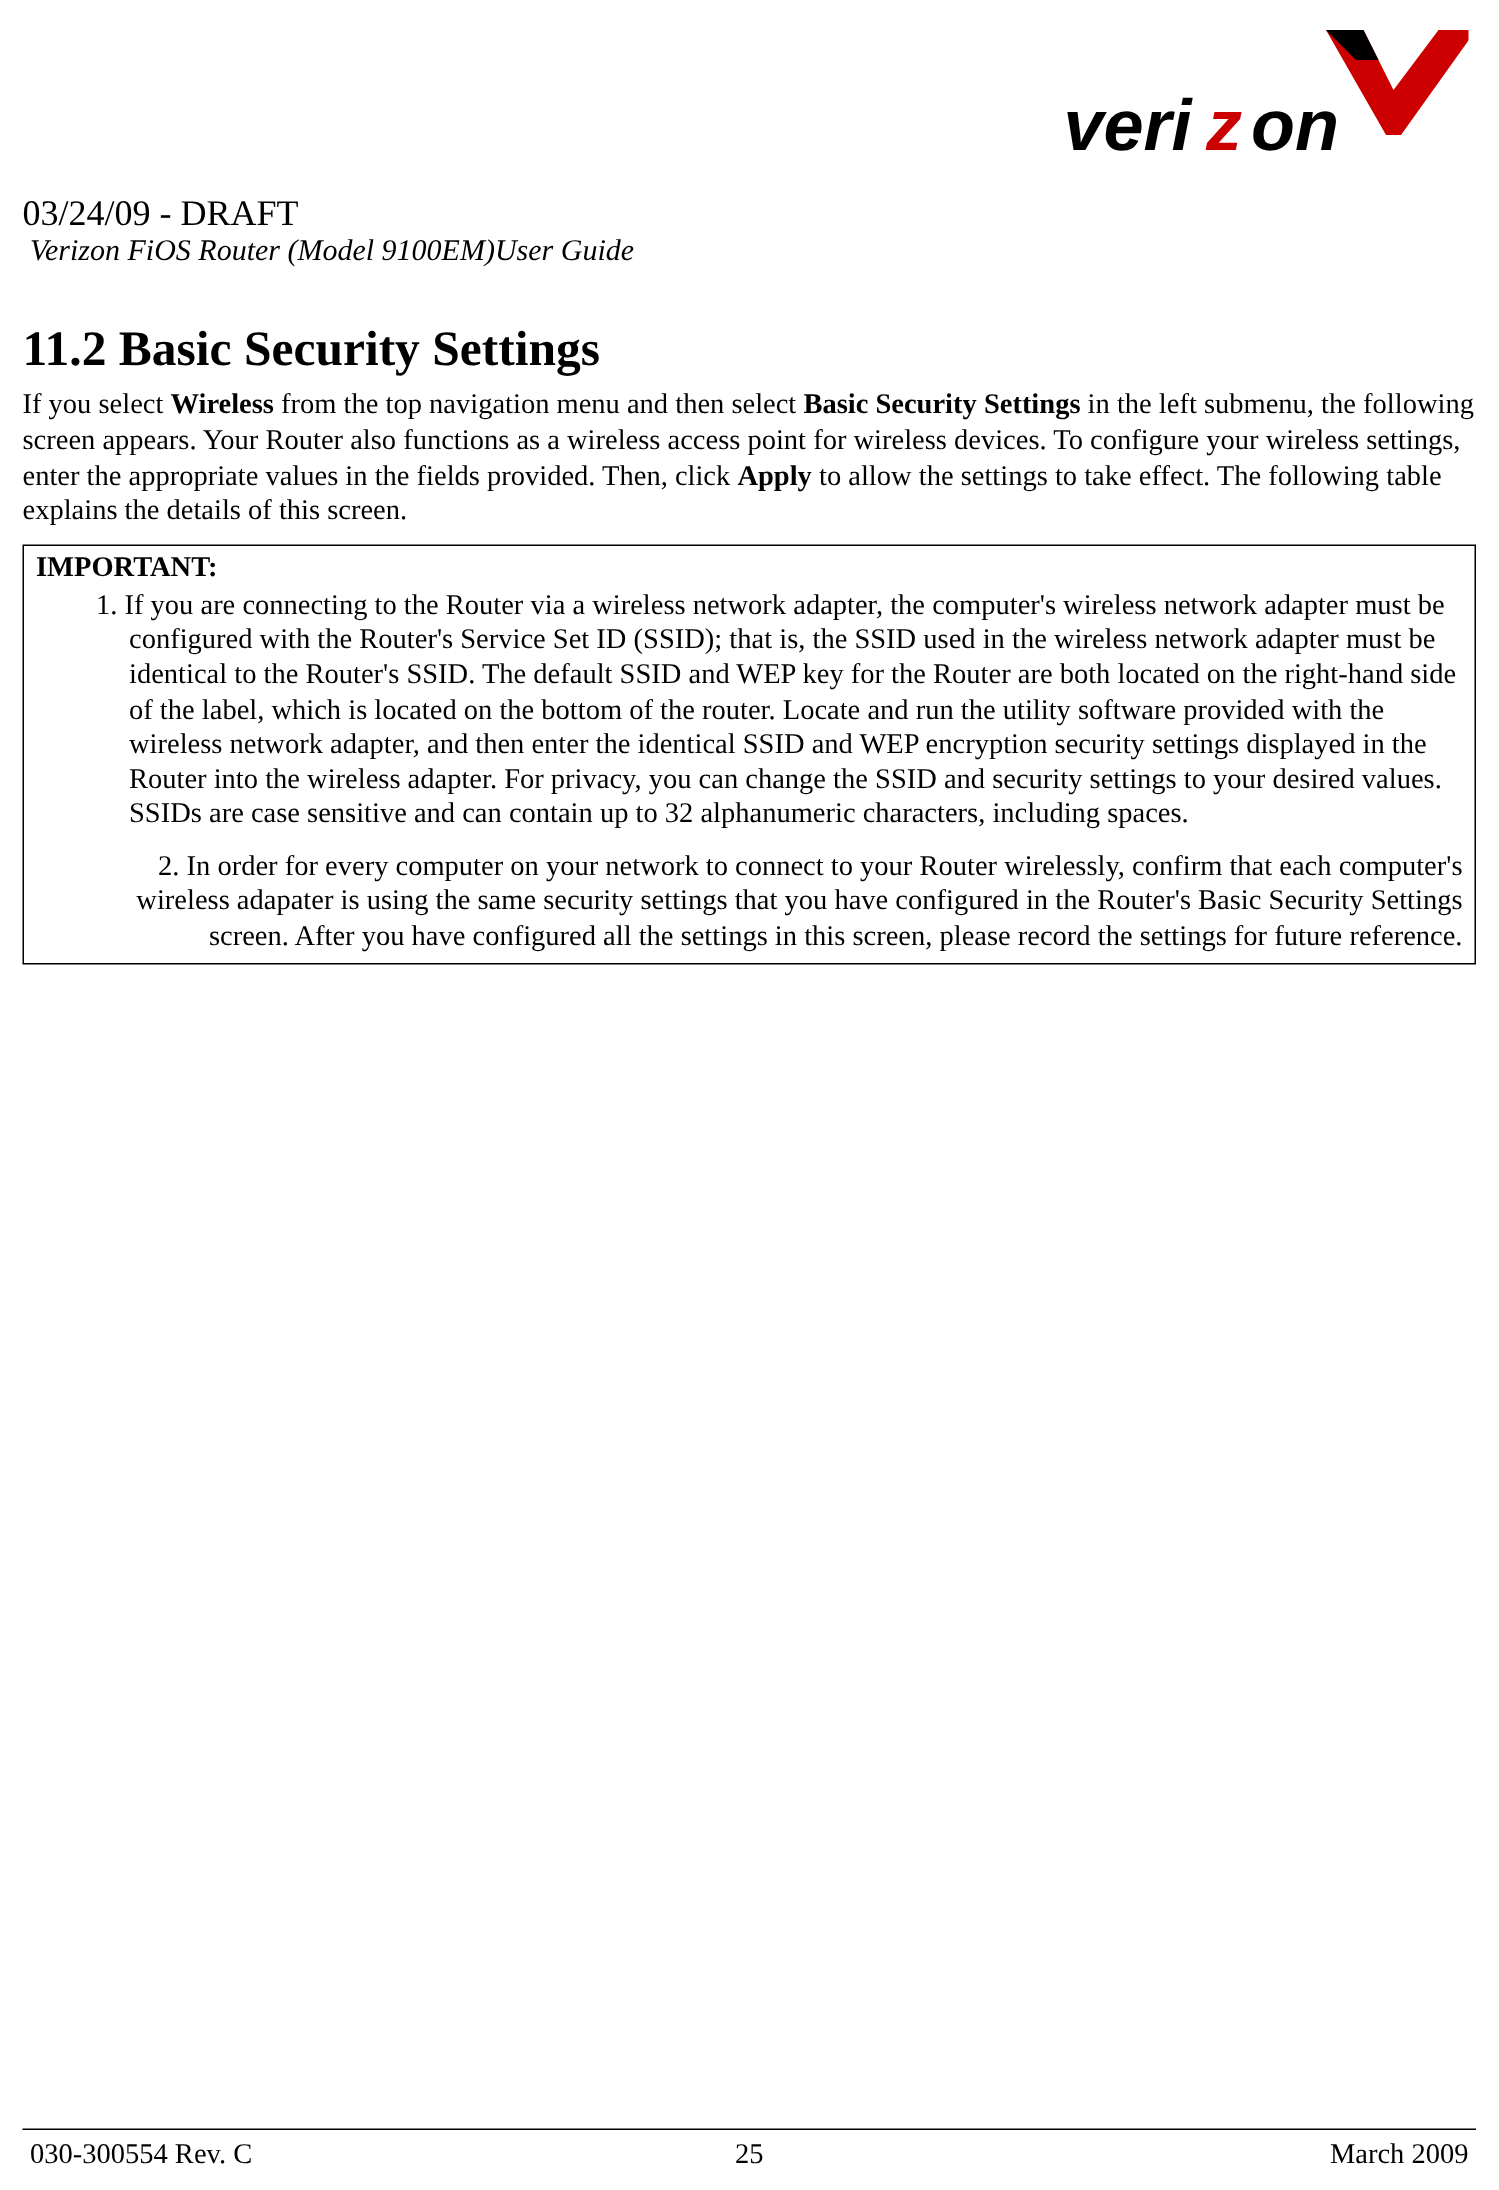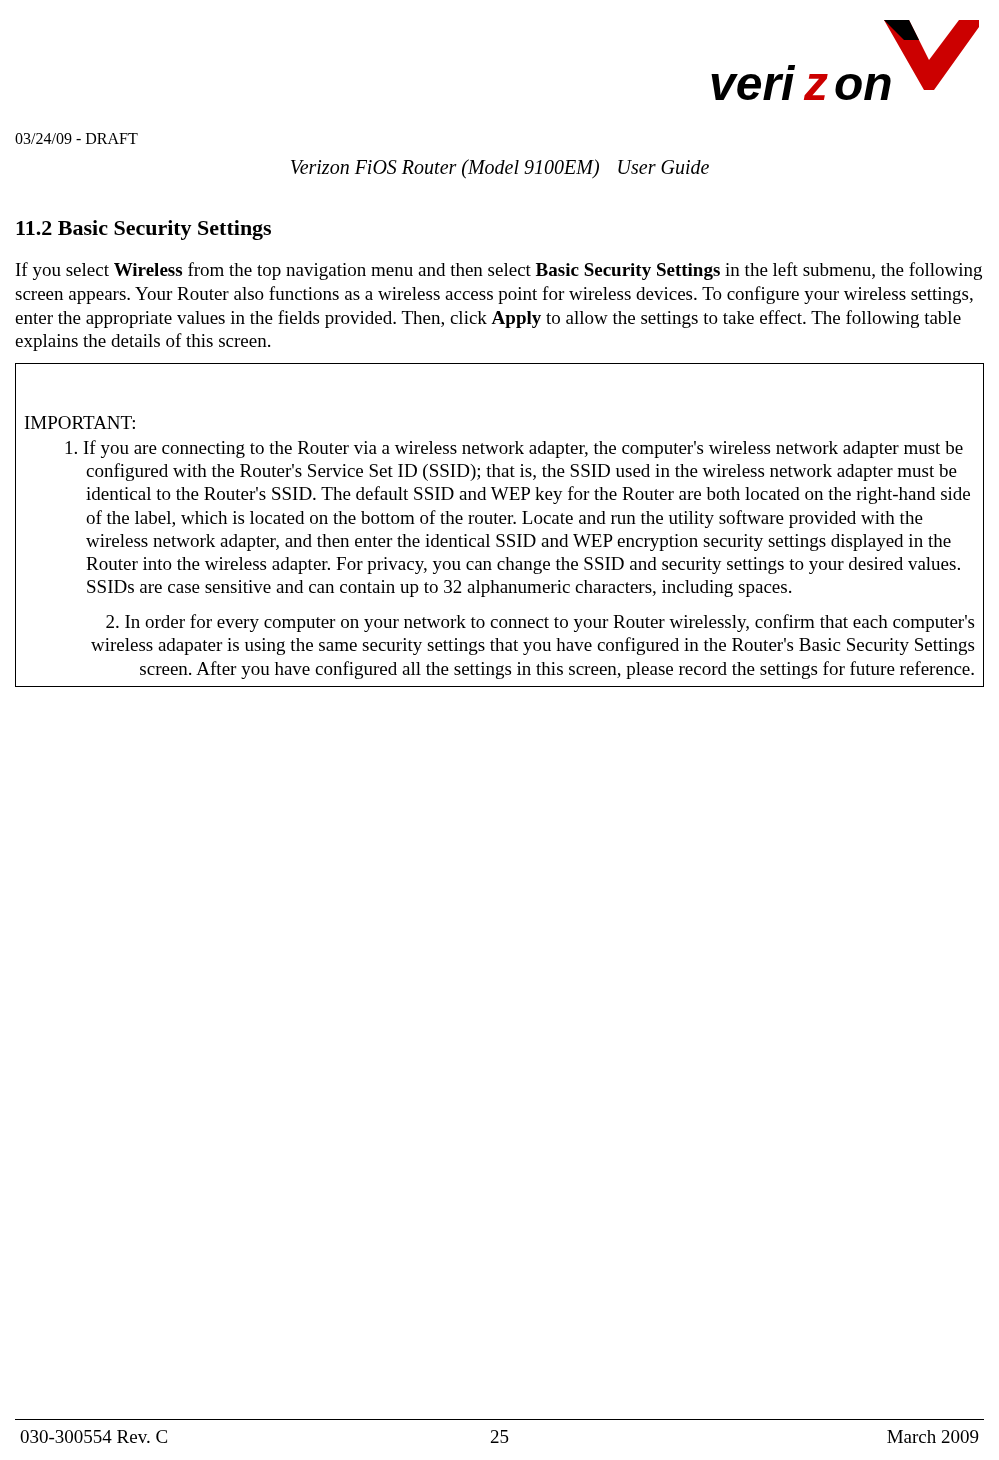--- a/index.html
+++ b/index.html
@@ -28,38 +28,37 @@
       height: 95px;
     }
     .logo svg {
       width: 100%;
       height: 100%;
     }
     .draft-date {
       position: absolute;
       top: 130px;
       left: 15px;
-      font-size: 16px;
+      font-size: 24px;
     }
     .header-row {
       position: absolute;
       top: 156px;
       left: 20px;
       right: 20px;
       display: flex;
-      justify-content: center;
+      justify-content: flex-start;
       font-style: italic;
       font-size: 20px;
-      gap: 17px;
     }
     .section-title {
       position: absolute;
       top: 215px;
       left: 15px;
-      font-size: 22px;
+      font-size: 33px;
       font-weight: bold;
     }
     .main-paragraph {
       position: absolute;
       top: 258px;
       left: 15px;
       right: 0;
       font-size: 19px;
       line-height: 1.25;
     }
@@ -68,24 +67,23 @@
     }
     .important-box {
       position: absolute;
       top: 363px;
       left: 15px;
       right: 15px;
       border: 1.5px solid #000;
       padding: 4px 8px 6px 8px;
     }
     .important-heading {
-      font-weight: normal;
+      font-weight: bold;
       font-size: 19px;
       margin-bottom: 2px;
-      margin-top: 44px;
     }
     .important-item {
       font-size: 19px;
       line-height: 1.22;
       margin-bottom: 12px;
       padding-left: 22px;
       text-indent: -22px;
       margin-left: 40px;
     }
     .important-item:last-child {

